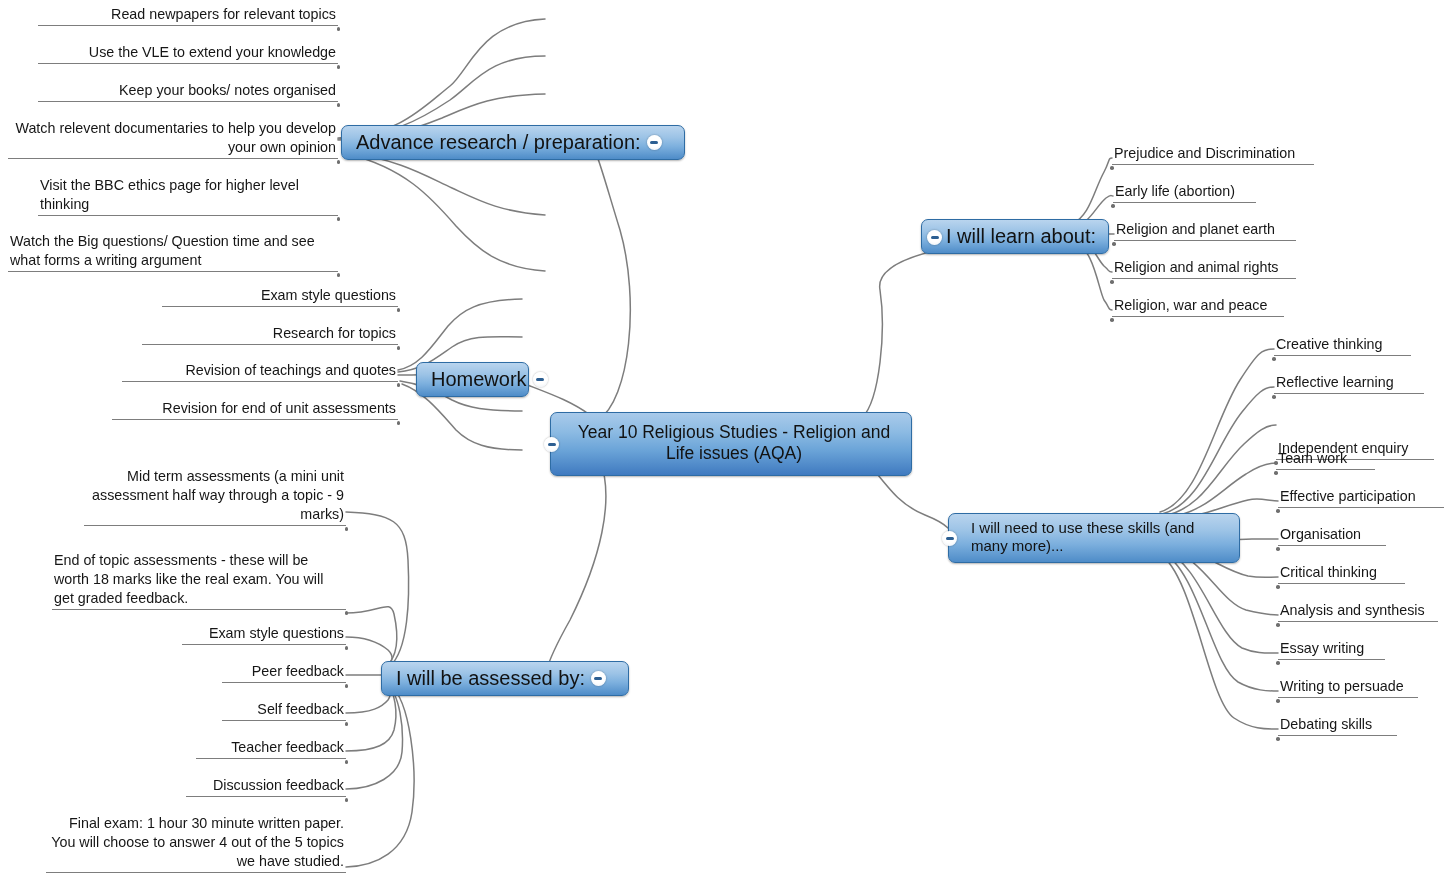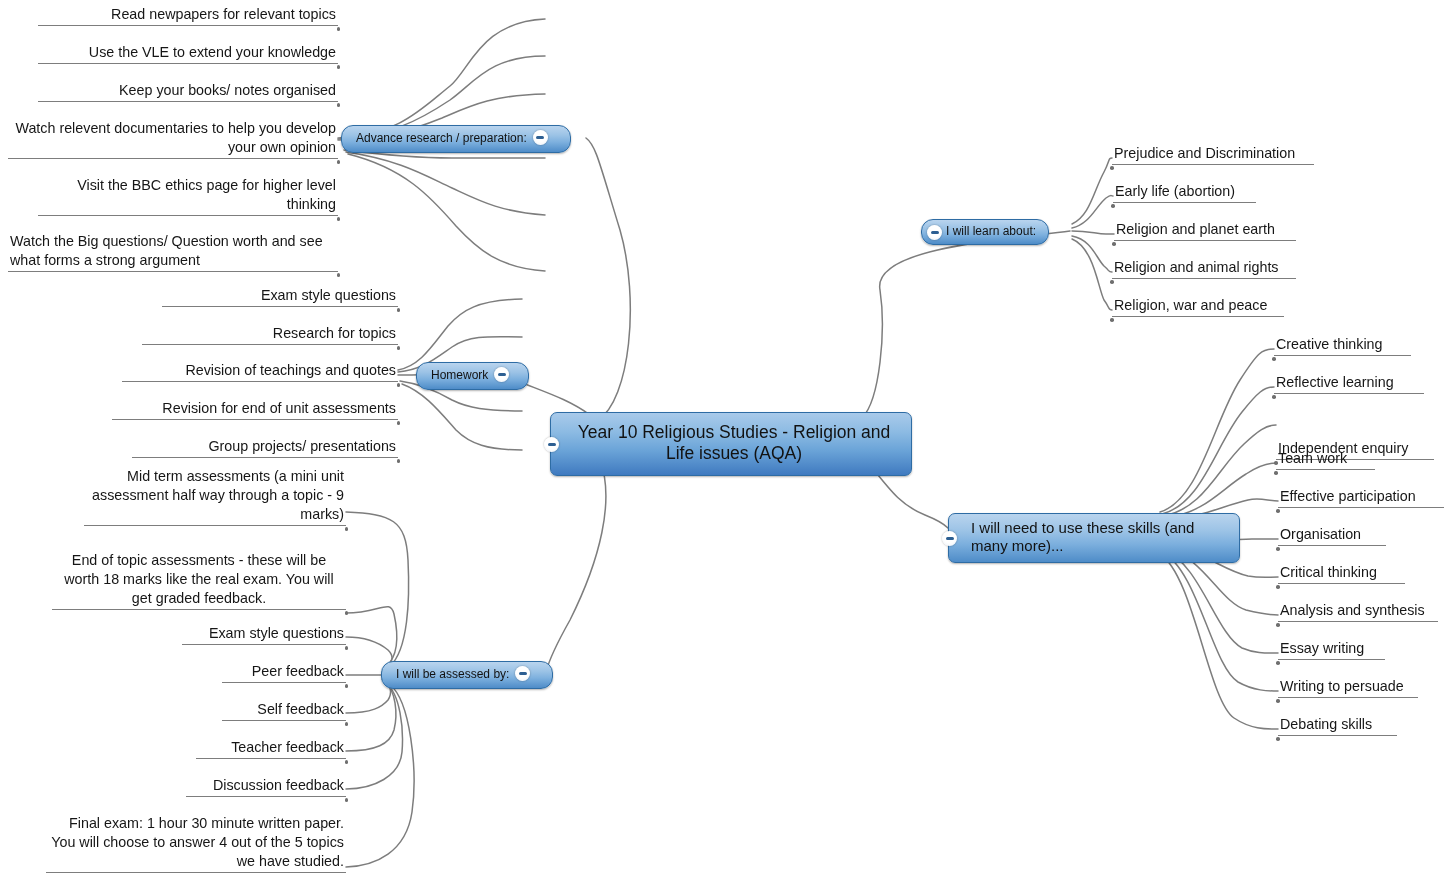--- a/index.html
+++ b/index.html
@@ -17,21 +17,21 @@
     border:1px solid #2e6ca4;border-radius:7px;
     background:linear-gradient(to bottom,#b9d4ee 0%,#9cc3e6 35%,#7db0de 62%,#4e8cc8 100%);
     box-shadow:0 1px 2px rgba(0,0,0,.30);
     color:#121212;line-height:1.22;
   }
   .node .lbl{display:block;}
   .node.center{
     font-size:17.5px;text-align:center;padding:9px 16px 10px 22px;
     background:linear-gradient(to bottom,#a9caea 0%,#8dbbe3 30%,#6ba4d8 60%,#3f7ac0 100%);
   }
-  .node.branch{font-size:12px;padding:4px 22px 5px 14px;white-space:nowrap;border-radius:12px;}
+  .node.branch{font-size:20px;padding:4px 22px 5px 14px;white-space:nowrap;}
   .node.branch.lefticon{padding:4px 12px 5px 24px;}
   .node.wrapnode{
     font-size:15px;padding:5px 12px 6px 22px;white-space:normal;text-align:left;
   }
 
   
   .minus{
     position:absolute;width:15px;height:15px;border-radius:50%;
     background:radial-gradient(circle at 50% 38%,#ffffff 0%,#ffffff 52%,#e8eef5 100%);
     box-shadow:0 0 2px rgba(0,0,0,.35);
@@ -160,26 +160,26 @@
     <span class="txt">Keep your books/ notes organised</span>
     <span class="rule"></span>
     <span class="dot" style="right:-2px;top:22px;"></span>
   </div>
   <div class="leaf l" style="left:8px;top:119px;width:330px;">
     <span class="txt">Watch relevent documentaries to help you develop your own opinion</span>
     <span class="rule"></span>
     <span class="dot" style="right:-2px;top:41px;"></span>
   </div>
   <div class="leaf l" style="left:38px;top:176px;width:300px;">
-    <span class="txt" style="text-align:right;">Visit the BBC ethics page for higher level thinking</span>
+    <span class="txt" style="text-align:left;">Visit the BBC ethics page for higher level thinking</span>
     <span class="rule"></span>
     <span class="dot" style="right:-2px;top:41px;"></span>
   </div>
   <div class="leaf l" style="left:8px;top:232px;width:330px;">
-    <span class="txt" style="text-align:left;">Watch the Big questions/ Question worth and see what forms a strong argument</span>
+    <span class="txt" style="text-align:left;">Watch the Big questions/ Question time and see what forms a writing argument</span>
     <span class="rule"></span>
     <span class="dot" style="right:-2px;top:41px;"></span>
   </div>
 
   <div class="leaf lr" style="left:162px;top:286px;width:236px;">
     <span class="txt">Exam style questions</span>
     <span class="rule"></span>
     <span class="dot" style="right:-2px;top:22px;"></span>
   </div>
   <div class="leaf lr" style="left:142px;top:324px;width:256px;">
@@ -190,33 +190,28 @@
   <div class="leaf lr" style="left:122px;top:361px;width:276px;">
     <span class="txt">Revision of teachings and quotes</span>
     <span class="rule"></span>
     <span class="dot" style="right:-2px;top:22px;"></span>
   </div>
   <div class="leaf lr" style="left:112px;top:399px;width:286px;">
     <span class="txt">Revision for end of unit assessments</span>
     <span class="rule"></span>
     <span class="dot" style="right:-2px;top:22px;"></span>
   </div>
-  <div class="leaf lr" style="left:132px;top:437px;width:266px;">
-    <span class="txt">Group projects/ presentations</span>
-    <span class="rule"></span>
-    <span class="dot" style="right:-2px;top:22px;"></span>
-  </div>
 
   <div class="leaf" style="left:84px;top:467px;width:262px;">
     <span class="txt" style="text-align:right;">Mid term assessments (a mini unit assessment half way through a topic - 9 marks)</span>
     <span class="rule"></span>
     <span class="dot" style="right:-2px;top:60px;"></span>
   </div>
   <div class="leaf" style="left:52px;top:551px;width:294px;">
-    <span class="txt" style="text-align:center;">End of topic assessments - these will be worth 18 marks like the real exam. You will get graded feedback.</span>
+    <span class="txt" style="text-align:left;">End of topic assessments - these will be worth 18 marks like the real exam. You will get graded feedback.</span>
     <span class="rule"></span>
     <span class="dot" style="right:-2px;top:60px;"></span>
   </div>
   <div class="leaf lr" style="left:182px;top:624px;width:164px;">
     <span class="txt">Exam style questions</span>
     <span class="rule"></span>
     <span class="dot" style="right:-2px;top:22px;"></span>
   </div>
   <div class="leaf lr" style="left:222px;top:662px;width:124px;">
     <span class="txt">Peer feedback</span>

